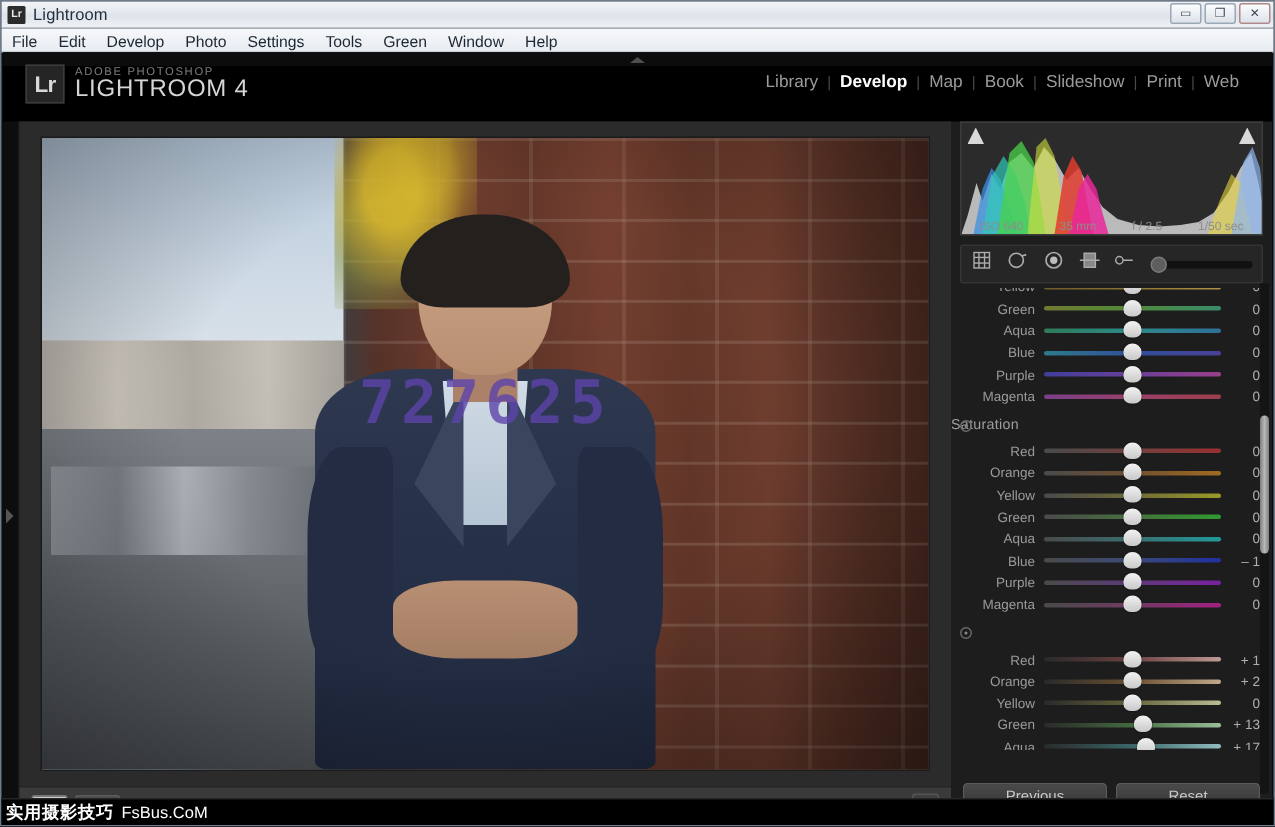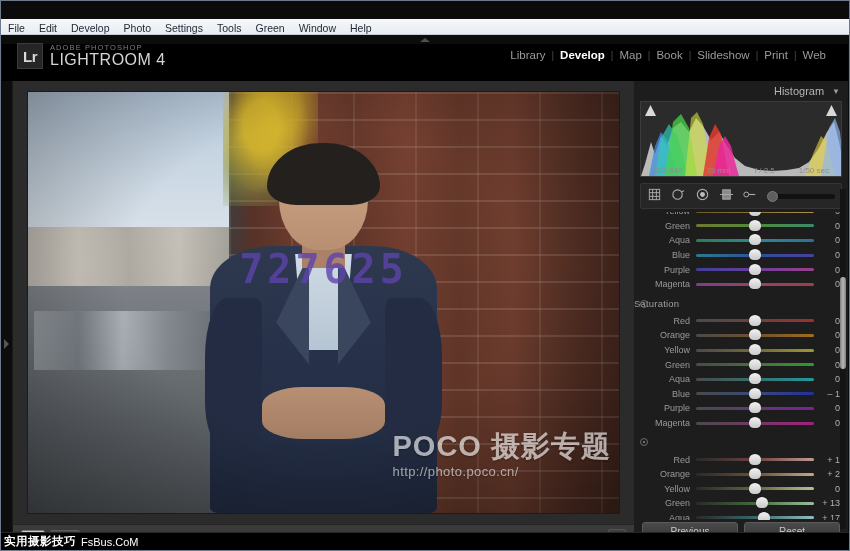--- a/index.html
+++ b/index.html
@@ -433,20 +433,29 @@
   }
   .status-en {
     font-size: 11px; color: #ffffff; padding-left: 5px;
   }
 </style>
 </head>
 <body>
 
 <div id="app">
 
+  <div class="titlebar">
+    <div class="tb-icon">Lr</div>
+    <div class="tb-title">Lightroom</div>
+    <div class="tb-buttons">
+      <div class="tb-btn">▭</div>
+      <div class="tb-btn">❐</div>
+      <div class="tb-btn">✕</div>
+    </div>
+  </div>
 
   <div class="menubar">
     <div class="menu-item">File</div>
     <div class="menu-item">Edit</div>
     <div class="menu-item">Develop</div>
     <div class="menu-item">Photo</div>
     <div class="menu-item">Settings</div>
     <div class="menu-item">Tools</div>
     <div class="menu-item">Green</div>
     <div class="menu-item">Window</div>
@@ -500,24 +509,20 @@
             <div class="ph-lapelR"></div>
             <div class="ph-armL"></div>
             <div class="ph-armR"></div>
             <div class="ph-hands"></div>
             <div class="ph-neck"></div>
             <div class="ph-face"></div>
             <div class="ph-hair"></div>
           </div>
           <div class="ph-vig"></div>
           <div class="wm-number">727625</div>
-          <div class="wm-poco">
-            <div class="wm-poco-main">POCO 摄影专题</div>
-            <div class="wm-poco-url">http://photo.poco.cn/</div>
-          </div>
         </div>
       </div>
 
       <div class="ctoolbar">
         <div class="tool-btn">
           <div class="inner"></div>
         </div>
         <div class="tool-flag">Y Y</div>
         <div class="tool-caret">▾</div>
         <div class="ctoolbar-right">
@@ -527,24 +532,20 @@
         </div>
       </div>
     </div>
 
     <div class="collapse-bottom">
       <div class="tri"></div>
     </div>
 
     <div class="right">
 
-      <div class="hist-head">
-        <div class="hist-head-title">Histogram</div>
-        <div class="hist-head-caret">▼</div>
-      </div>
 
       <div class="hist-box">
         <svg class="hist-svg" width="202" height="74" viewBox="0 0 202 74">
           <path d="M0,74 L4,62 L10,40 L14,52 L20,34 L26,44 L32,26 L40,20 L48,30 L55,16 L62,24 L70,38 L78,30 L86,44 L94,56 L104,64 L118,68 L132,69 L146,68 L158,66 L168,60 L178,46 L186,30 L193,20 L198,40 L202,60 L202,74 Z" fill="#d4d4d4" opacity="0.85"></path>
           <path d="M8,74 L14,44 L20,30 L26,38 L30,50 L34,62 L38,74 Z" fill="#3a8fe0" opacity="0.75"></path>
           <path d="M14,74 L20,36 L28,22 L36,34 L42,52 L46,74 Z" fill="#2fc9b6" opacity="0.7"></path>
           <path d="M24,74 L32,20 L40,12 L48,26 L52,48 L56,74 Z" fill="#4ad14a" opacity="0.75"></path>
           <path d="M44,74 L50,16 L56,10 L62,22 L66,44 L70,74 Z" fill="#cfe03a" opacity="0.6"></path>
           <path d="M62,74 L68,36 L74,22 L80,32 L84,54 L88,74 Z" fill="#e03b2f" opacity="0.85"></path>
           <path d="M72,74 L78,44 L84,34 L90,44 L94,60 L98,74 Z" fill="#e8289a" opacity="0.85"></path>

